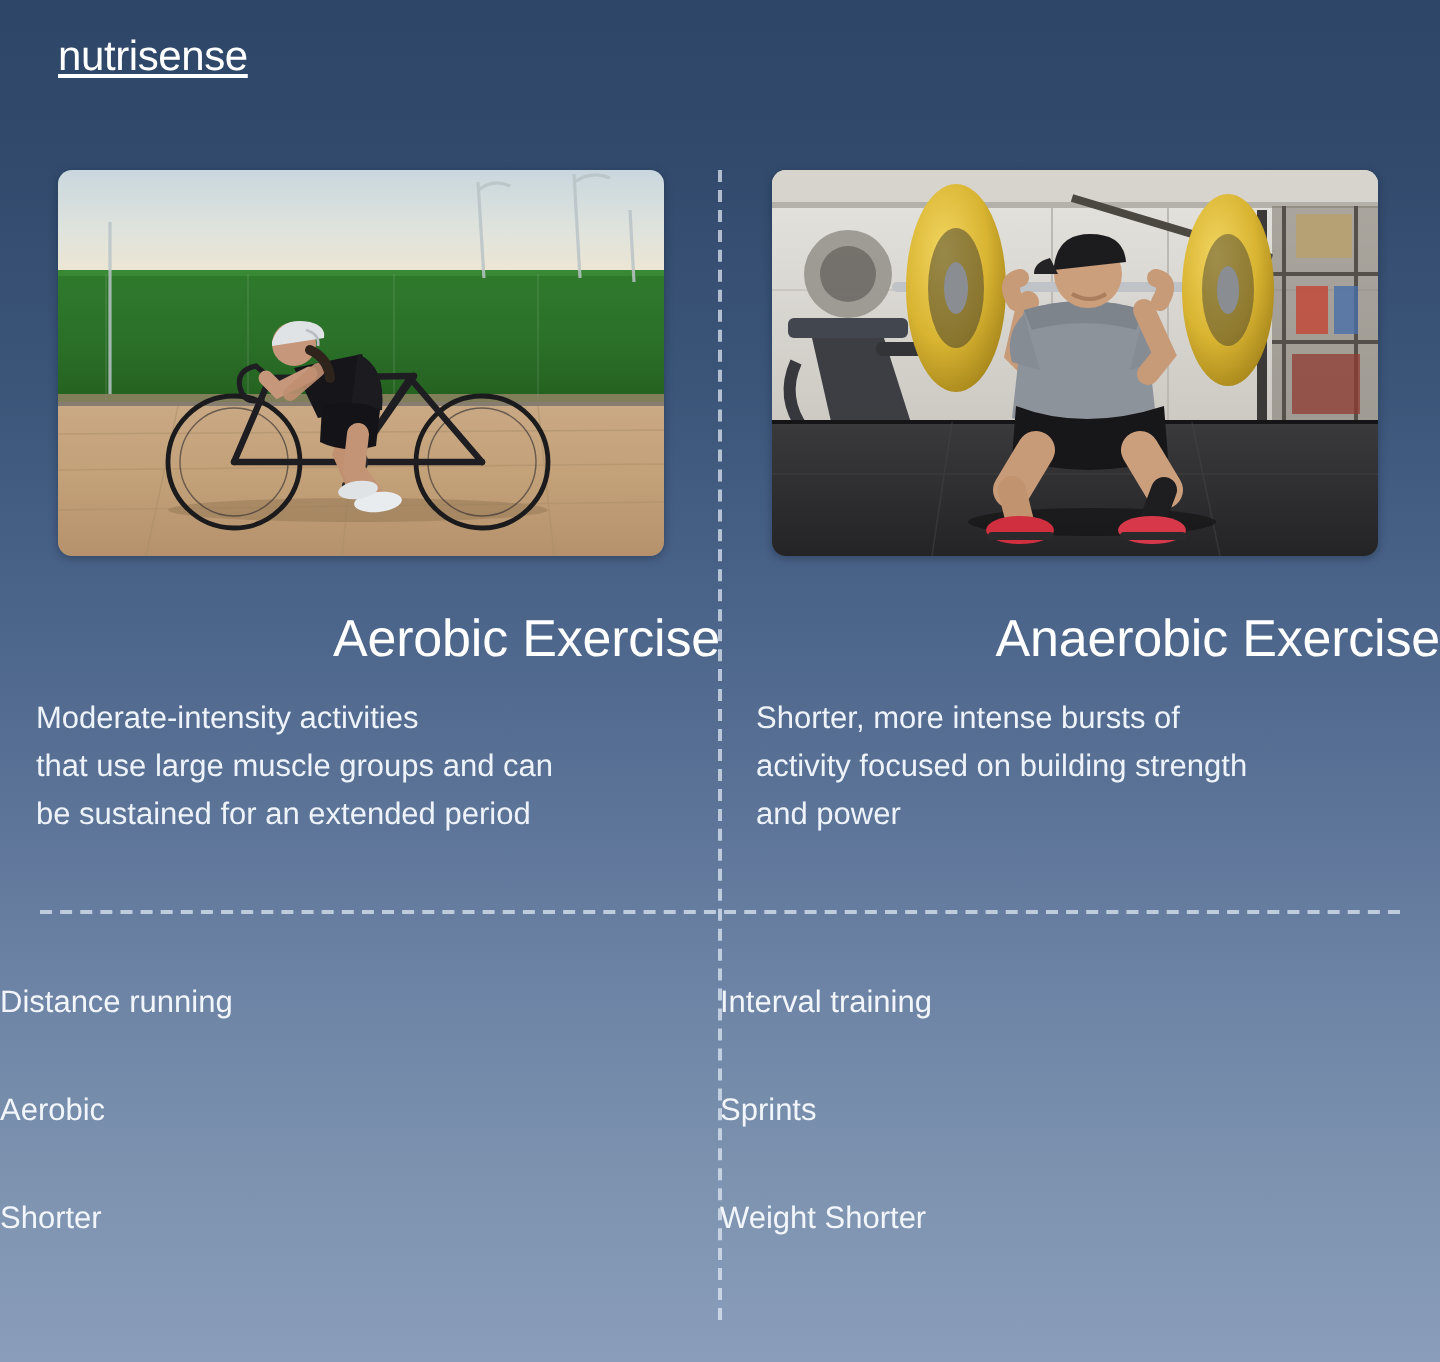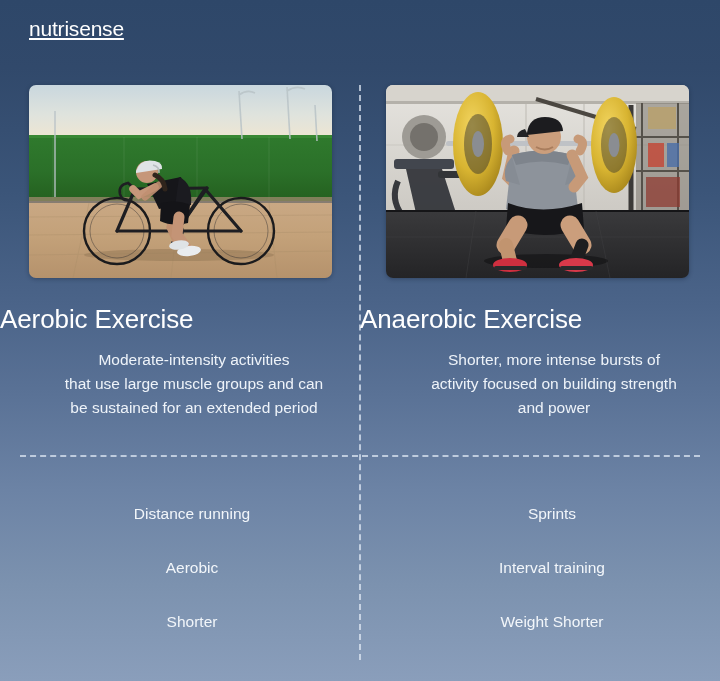--- a/index.html
+++ b/index.html
@@ -87,52 +87,50 @@
   .column.right .photo { left: 26px; }
 
   .photo svg { display: block; width: 100%; height: 100%; }
 
   
   .heading {
     position: absolute;
     top: 304px;
     left: 0;
     width: 100%;
-    text-align: left;
+    text-align: right;
     color: #ffffff;
     font-size: 26px;
     font-weight: 400;
     letter-spacing: -0.1px;
   }
   .description {
     position: absolute;
     top: 348px;
     left: 0;
     width: 100%;
-    text-align: center;
+    text-align: left;
     color: #eef3f9;
     font-size: 15.5px;
     font-weight: 400;
     line-height: 24px;
     padding: 0 18px;
     box-sizing: border-box;
     white-space: pre-line;
-    margin-left: 14px;
   }
 
   
   .examples {
     position: absolute;
     top: 487px;
     left: 0;
     width: 100%;
     list-style: none;
-    margin: 12px;
+    margin: 0;
     padding: 0;
-    text-align: center;
   }
   .examples li {
     color: #f2f6fa;
     font-size: 15.5px;
     font-weight: 400;
     height: 54px;
     line-height: 30px;
   }
 </style>
 </head>
@@ -383,20 +381,20 @@
           </g>
         </svg>
       </div>
 
       <div class="heading">Anaerobic Exercise</div>
       <div class="description">Shorter, more intense bursts of
 activity focused on building strength
 and power</div>
 
       <ul class="examples">
+        <li>Interval training</li>
         <li>Sprints</li>
-        <li>Interval training</li>
         <li>Weight Shorter</li>
       </ul>
     </div>
 
   </div>
 </div>
 
 </body></html>

